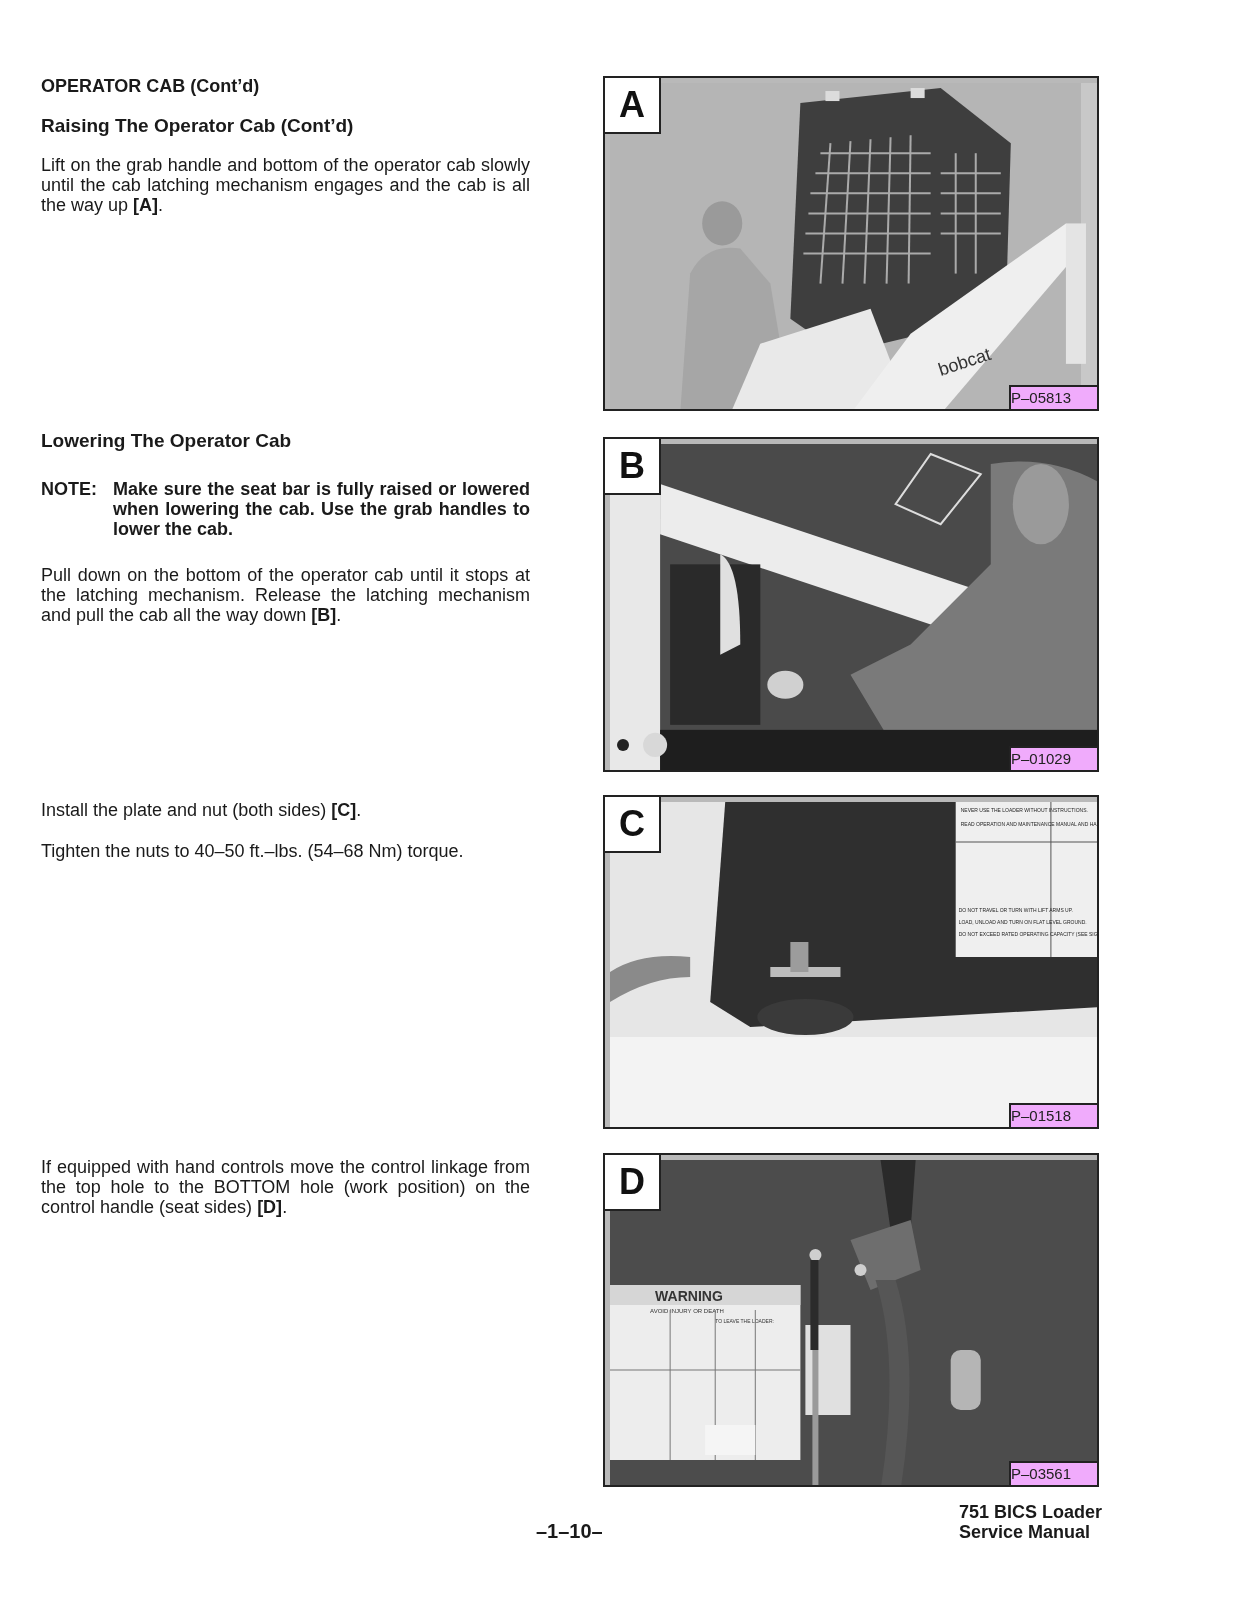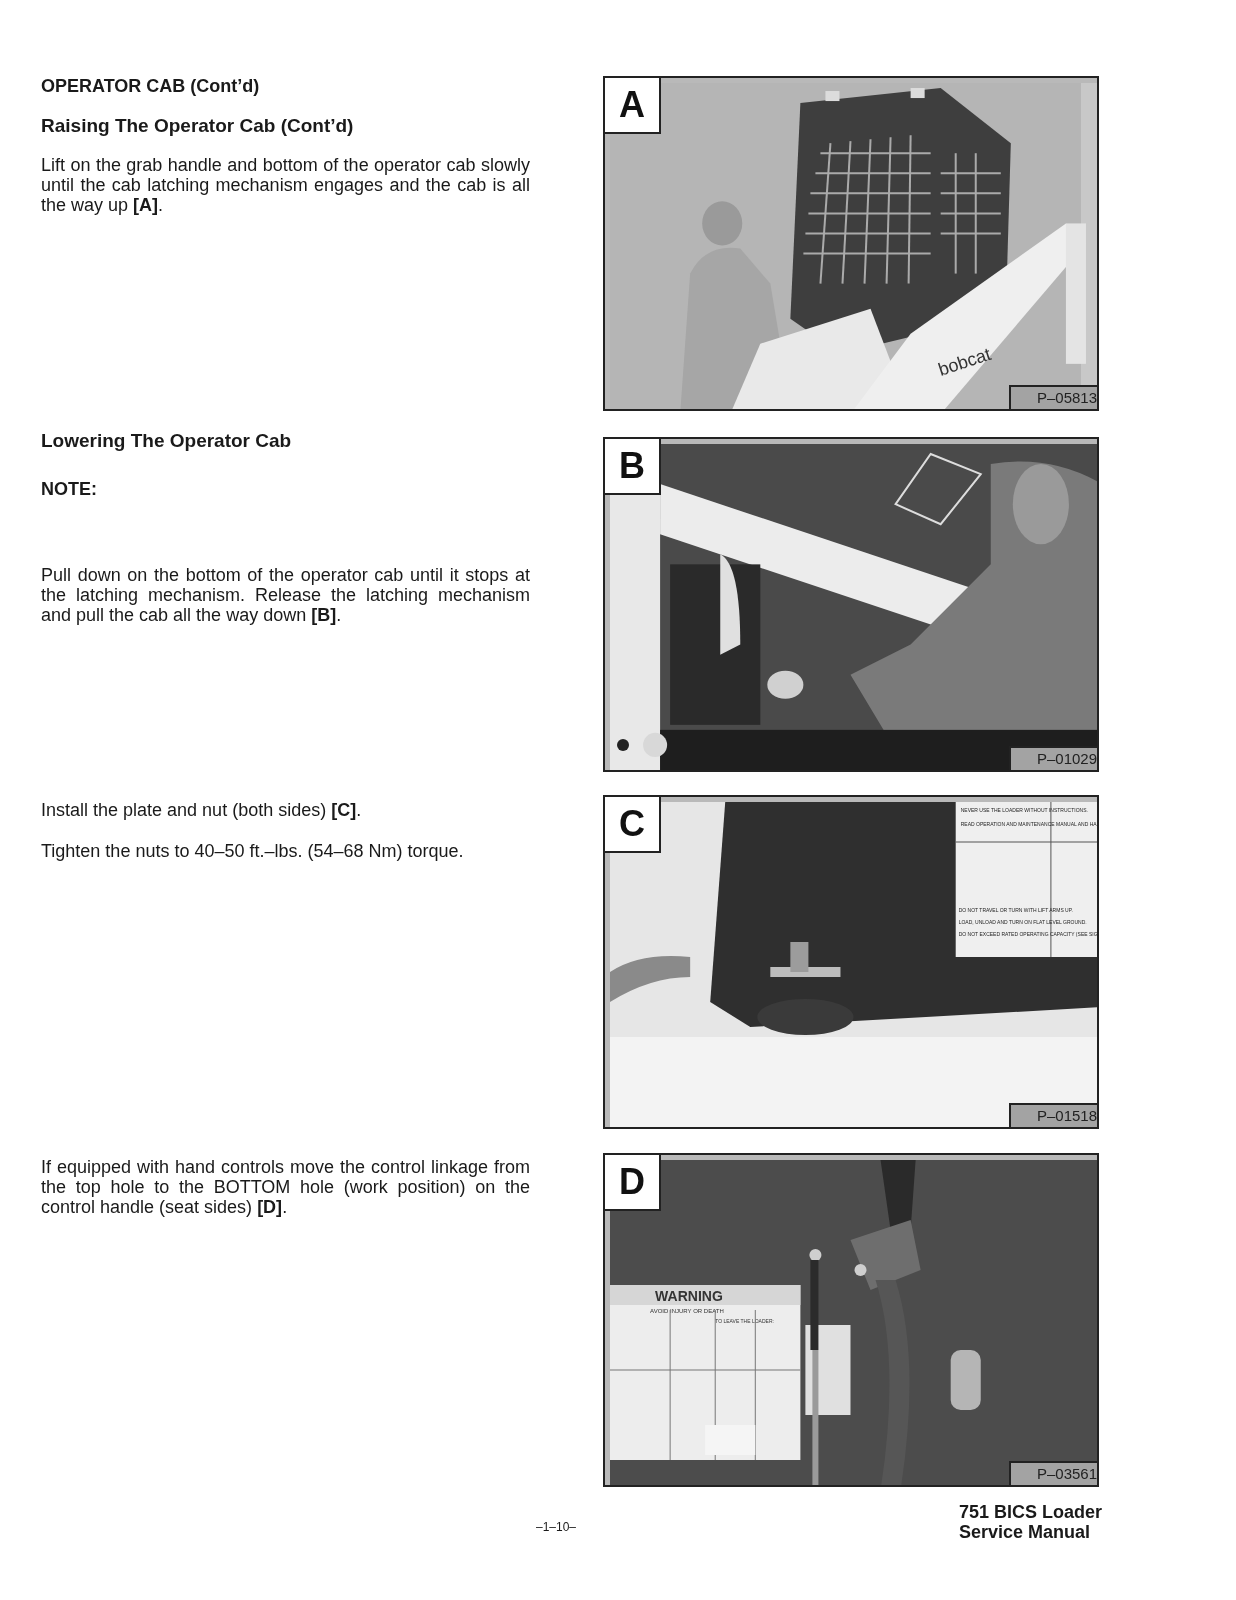--- a/index.html
+++ b/index.html
@@ -13,40 +13,41 @@
   .p b { font-weight: bold; }
   .note { display: flex; font-weight: bold; font-size: 18px; line-height: 20px; }
   .note .lbl { width: 72px; flex: none; }
   .note .txt { flex: 1; text-align: justify; }
 
   .fig { position: absolute; left: 603px; width: 496px; border: 2px solid #222; background: #b9b9b9; overflow: hidden; box-sizing: border-box; }
   .fig .photo { position: absolute; left: 5px; top: 5px; right: 0; bottom: 0; }
   .fig .letter { position: absolute; left: 0; top: 0; width: 56px; height: 56px; background: #fff;
                  border-right: 2px solid #222; border-bottom: 2px solid #222; box-sizing: border-box;
                  font-weight: bold; font-size: 36px; line-height: 54px; text-align: center; color: #111; z-index: 2; }
-  .fig .code { position: absolute; right: 0; bottom: 0; width: 88px; height: 24px; background: #a3a3a3;
+  .fig .code { position: absolute; right: 0; bottom: 0; width: 88px; height: 24px; background: #f0abfc;
                border-left: 2px solid #222; border-top: 2px solid #222; box-sizing: border-box;
-               font-size: 15px; line-height: 22px; text-align: right; color: #222; z-index: 2; margin-top: 11px; }
-  .footer-page { position: absolute; left: 536px; top: 1520px; font-weight: normal; font-size: 12px; }
+               font-size: 15px; line-height: 22px; text-align: left; color: #222; z-index: 2; margin-top: 11px; }
+  .footer-page { position: absolute; left: 536px; top: 1520px; font-weight: bold; font-size: 20px; }
   .footer-title { position: absolute; right: 134px; top: 1502px; font-weight: bold; font-size: 18px; line-height: 20px; text-align: left; }
 </style>
 </head>
 <body>
 
 <div class="col-left">
   <div class="blk h1" style="top:76px">OPERATOR CAB (Cont’d)</div>
 
   <div class="blk h2" style="top:116px">Raising The Operator Cab (Cont’d)</div>
   <div class="blk p" style="top:155px">
     <span>Lift on the grab handle and bottom of the operator cab slowly until the cab latching mechanism engages and the cab is all the way up </span><b>[A]</b><span>.</span>
   </div>
 
   <div class="blk h2" style="top:431px">Lowering The Operator Cab</div>
   <div class="blk note" style="top:479px">
     <span class="lbl">NOTE:</span>
+    <span class="txt">Make sure the seat bar is fully raised or lowered when lowering the cab. Use the grab handles to lower the cab.</span>
   </div>
   <div class="blk p" style="top:565px">
     <span>Pull down on the bottom of the operator cab until it stops at the latching mechanism. Release the latching mechanism and pull the cab all the way down </span><b>[B]</b><span>.</span>
   </div>
 
   <div class="blk p" style="top:800px">
     <span>Install the plate and nut (both sides) </span><b>[C]</b><span>.</span>
   </div>
   <div class="blk p" style="top:841px; text-align:left">Tighten the nuts to 40–50 ft.–lbs. (54–68 Nm) torque.</div>
 

